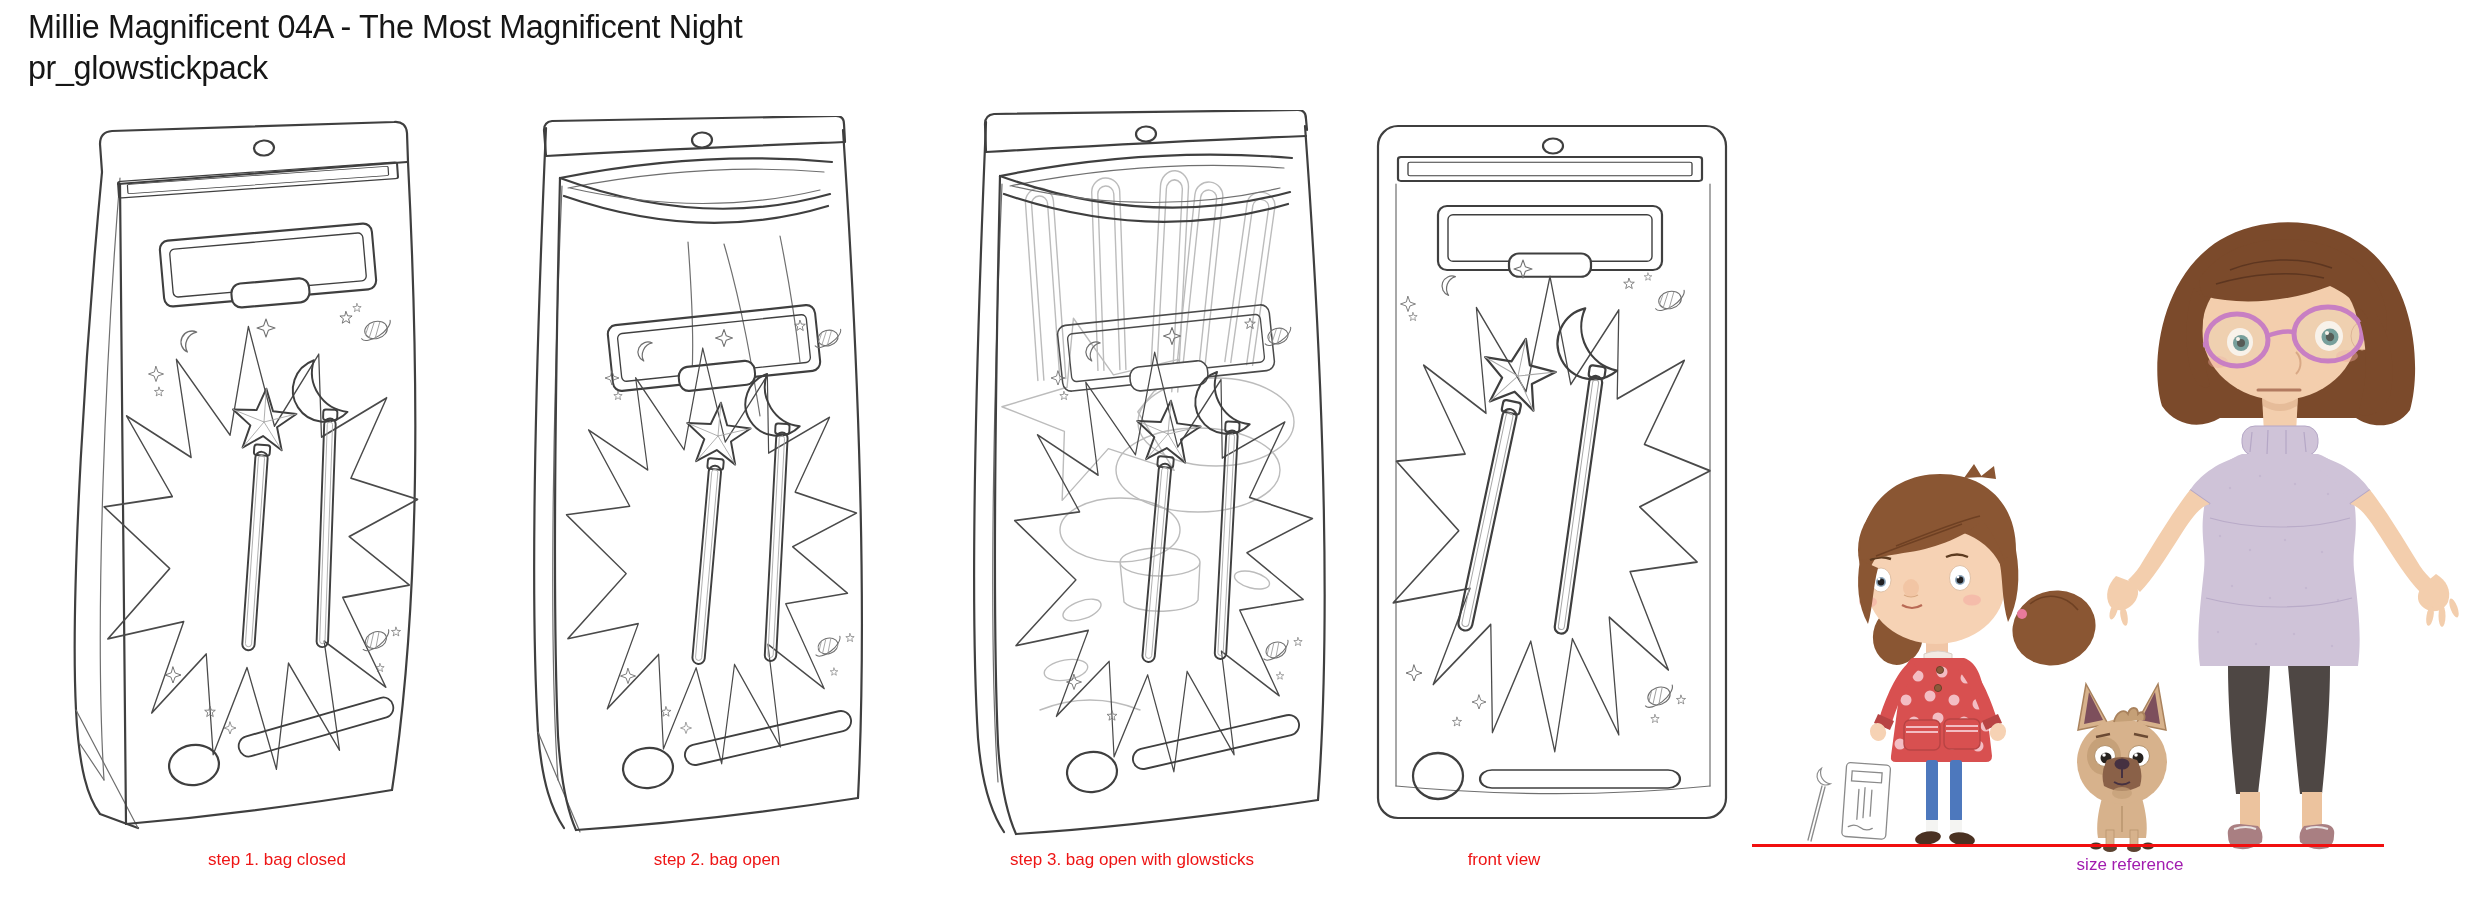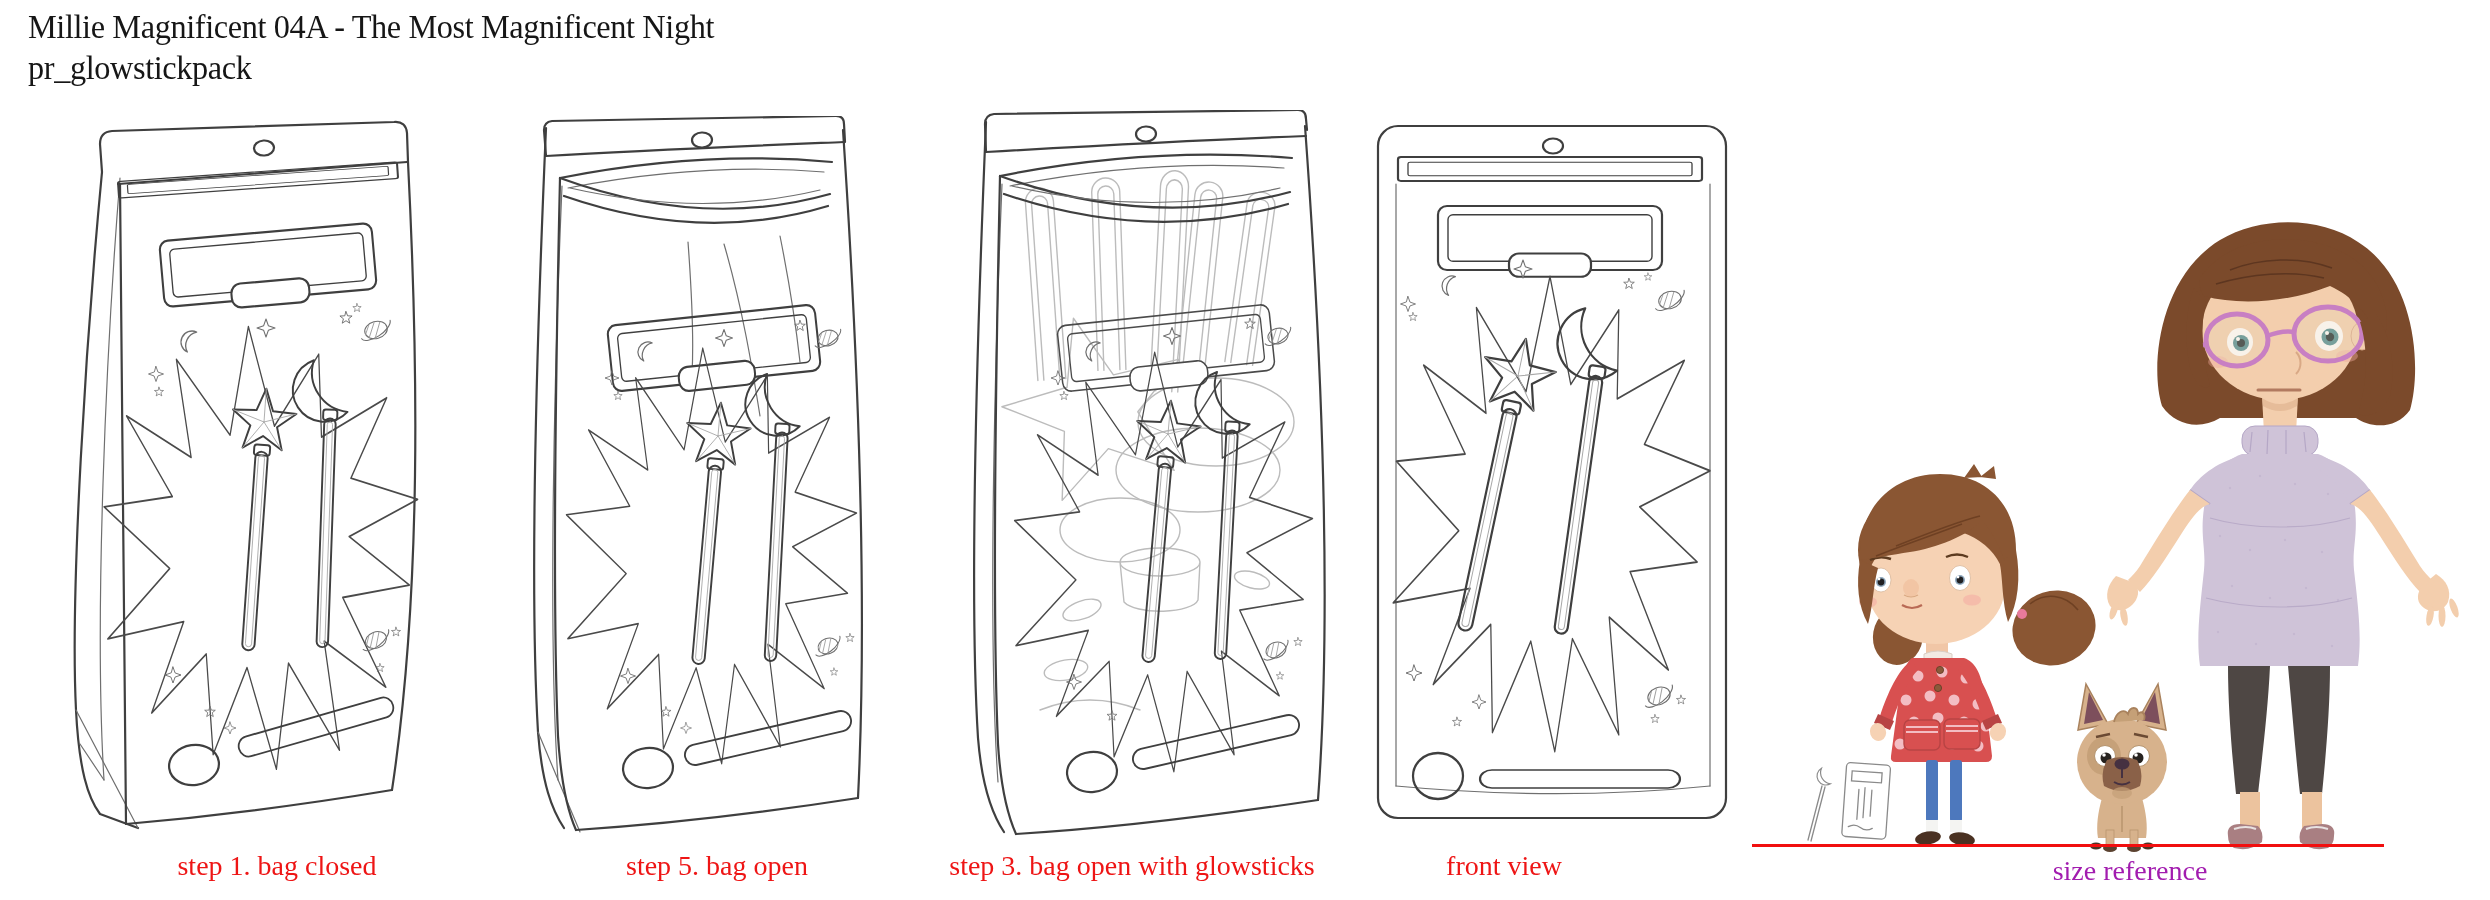--- a/index.html
+++ b/index.html
@@ -1,20 +1,20 @@
 <!DOCTYPE html>
 <html><head>
 <meta charset="utf-8">
 <style>
   html,body{margin:0;padding:0;background:#fff;}
   #sheet{position:relative;width:2490px;height:900px;background:#fff;overflow:hidden;
-         font-family:Liberation Serif, serif;}
+         font-family:Liberation Sans, sans-serif;}
   .title{position:absolute;left:28px;top:6px;color:#161616;font-size:34px;line-height:41px;
          letter-spacing:-0.4px;transform:scaleX(.95);transform-origin:left top;}
-  .cap{position:absolute;top:850px;transform:translateX(-50%);color:#ee1515;font-size:28px;
+  .cap{position:absolute;top:850px;transform:translateX(-50%);color:#ee1515;font-size:17px;
        white-space:nowrap;}
   .bag{position:absolute;}
   .figsvg{position:absolute;}
   #groundline{position:absolute;left:1752px;top:844px;width:632px;height:3px;background:#f10f0f;}
   #sizecap{top:855px;}
   
   .s2{stroke:#3f3f3f;stroke-width:2.2;fill:none;stroke-linecap:round;stroke-linejoin:round;}
   .s15{stroke:#4a4a4a;stroke-width:1.6;fill:none;stroke-linecap:round;stroke-linejoin:round;}
   .s1{stroke:#6f6f6f;stroke-width:1.2;fill:none;stroke-linecap:round;stroke-linejoin:round;}
   .lt2{stroke:#bcbcbc;stroke-width:1.4;fill:none;stroke-linecap:round;stroke-linejoin:round;}
@@ -242,21 +242,21 @@
       <use href="#d-star5s" transform="translate(85,598) scale(0.6)"></use>
       <use href="#d-planet" transform="translate(287,572) rotate(-20) scale(0.95)"></use>
       <use href="#d-star5s" transform="translate(309,576) scale(0.6)"></use>
       <use href="#d-star5s" transform="translate(283,595) scale(0.55)"></use>
     </g>
     <use href="#d-oval" class="s2" transform="translate(66,652) scale(1,1.15)"></use>
     <use href="#d-bar" class="s2" transform="translate(208,655) scale(1,0.75)"></use>
   </svg>
 
   <div class="cap" style="left: 277px; color: rgb(238, 21, 21);">step 1. bag closed</div>
-  <div class="cap" style="left: 717px; color: rgb(238, 21, 21);">step 5. bag open</div>
+  <div class="cap" style="left: 717px; color: rgb(238, 21, 21);">step 2. bag open</div>
   <div class="cap" style="left: 1132px; color: rgb(238, 21, 21);">step 3. bag open with glowsticks</div>
   <div class="cap" style="left: 1504px; color: rgb(238, 21, 21);">front view</div>
 
   <svg class="figsvg" style="left:1798px;top:758px" width="100" height="90" viewBox="0 0 100 90">
     <g stroke="#8a8a8a" stroke-width="1.3" fill="none" stroke-linecap="round">
       <path d="M 10 82 L 24 28 M 13 83 L 27 29"></path>
       <path transform="translate(28,18) rotate(-30) scale(0.9)" d="M 0 -10 A 10 10 0 1 0 0 10 A 12.5 12.5 0 0 1 0 -10 Z"></path>
       <g transform="rotate(4 70 45)">
         <rect x="46" y="6" width="44" height="74" rx="4"></rect>
         <rect x="52" y="14" width="30" height="10"></rect>

